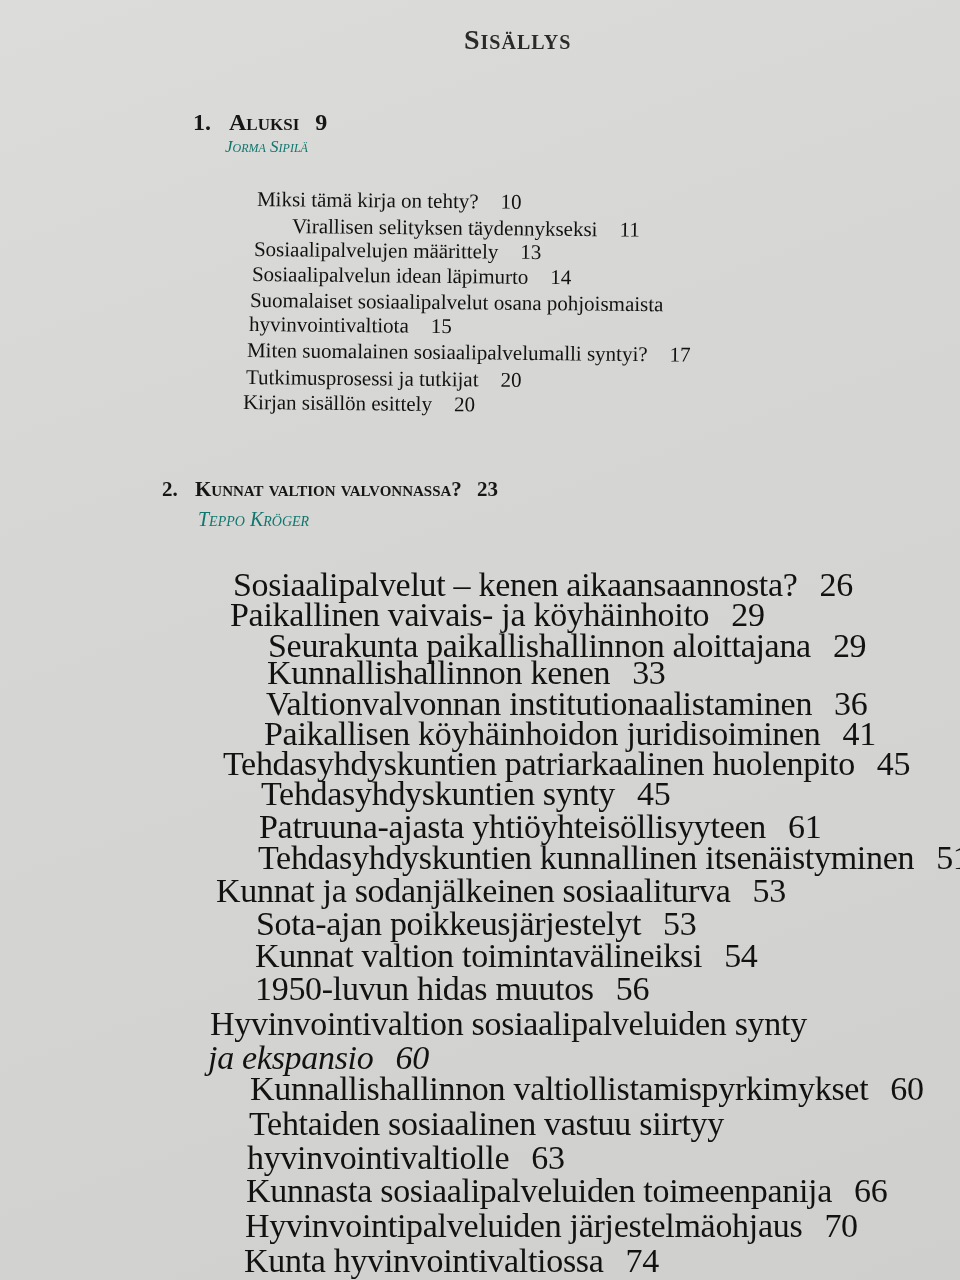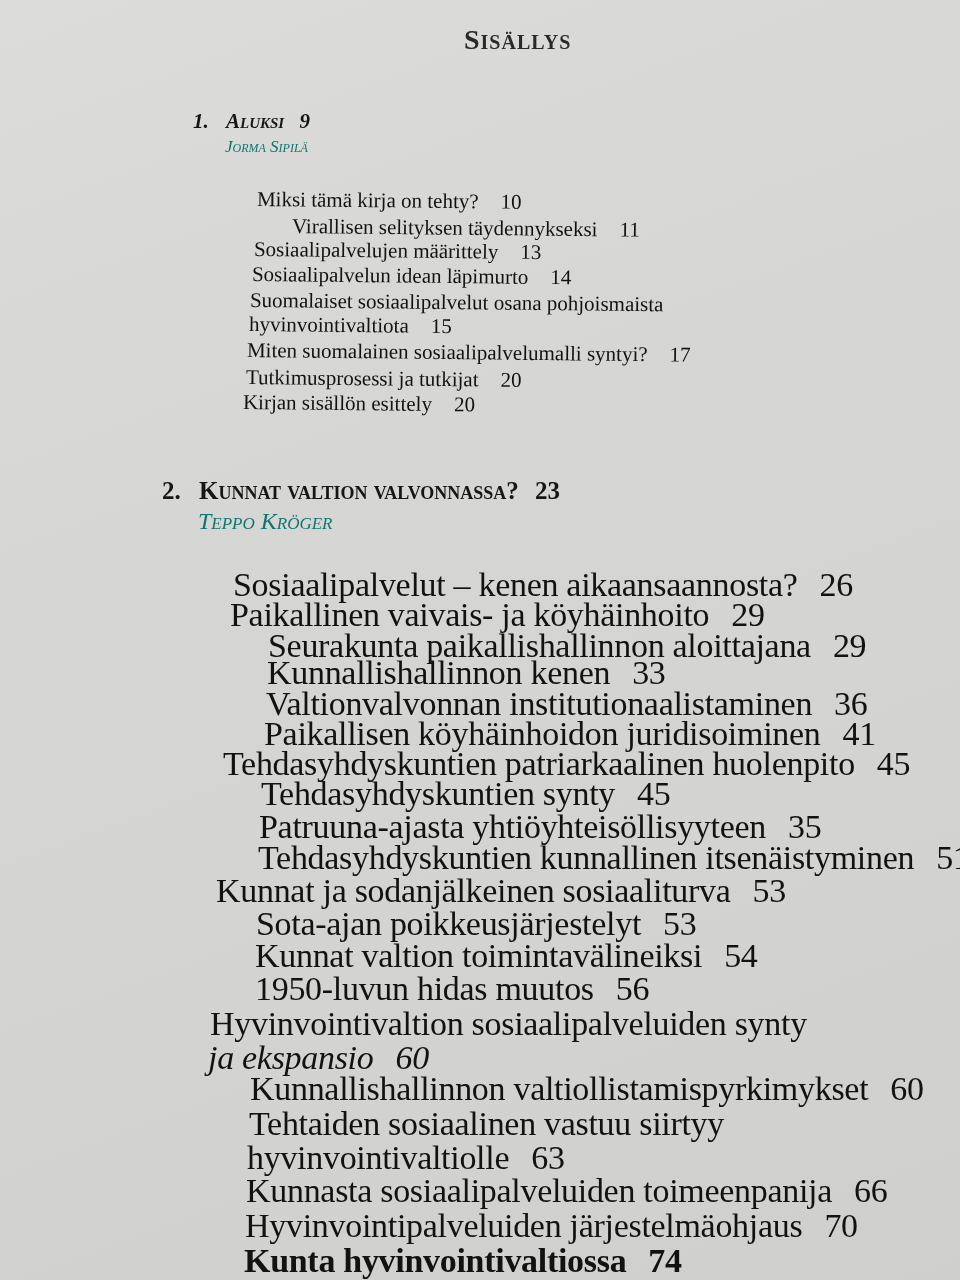--- a/index.html
+++ b/index.html
@@ -58,21 +58,21 @@
     .ch2 .entry { font-size: 34px; letter-spacing: -0.3px; }
   </style>
 </head>
 <body>
 
 <div class="page">
 
   <div class="title">Sisällys</div>
 
   <div class="ch1">
-    <div class="ch-head" style="left:193px; top:101px; font-size:21px;font-style:italic;">
+    <div class="ch-head" style="left:193px; top:101px; font-size:24px;">
       <span class="num">1.</span>
       <span style="margin-left:12px;">Aluksi</span>
       <span class="pg">9</span>
     </div>
     <div class="author" style="left:225px; top:129px; font-size:17px;">Jorma Sipilä</div>
 
     <div class="entry" style="left:257px; top:179px;">
       <span>Miksi tämä kirja on tehty?</span><span class="pg">10</span>
     </div>
     <div class="entry" style="left:292px; top:206px;">
@@ -95,26 +95,26 @@
     </div>
     <div class="entry" style="left:246px; top:357px;">
       <span>Tutkimusprosessi ja tutkijat</span><span class="pg">20</span>
     </div>
     <div class="entry" style="left:243px; top:382px;">
       <span>Kirjan sisällön esittely</span><span class="pg">20</span>
     </div>
   </div>
 
   <div class="ch2">
-    <div class="ch-head" style="left:162px; top:469px; font-size:25px;">
+    <div class="ch-head" style="left:162px; top:469px; font-size:21px;">
       <span class="num">2.</span>
       <span style="margin-left:12px;">Kunnat valtion valvonnassa?</span>
       <span class="pg">23</span>
     </div>
-    <div class="author" style="left:198px; top:500px; font-size:24px;">Teppo Kröger</div>
+    <div class="author" style="left:198px; top:500px; font-size:20px;">Teppo Kröger</div>
 
     <div class="entry" style="left:233px; top:558px;">
       <span>Sosiaalipalvelut – kenen aikaansaannosta?</span><span class="pg">26</span>
     </div>
     <div class="entry" style="left:230px; top:588px;">
       <span>Paikallinen vaivais- ja köyhäinhoito</span><span class="pg">29</span>
     </div>
     <div class="entry" style="left:268px; top:619px;">
       <span>Seurakunta paikallishallinnon aloittajana</span><span class="pg">29</span>
     </div>
@@ -127,21 +127,21 @@
     <div class="entry" style="left:264px; top:707px;">
       <span>Paikallisen köyhäinhoidon juridisoiminen</span><span class="pg">41</span>
     </div>
     <div class="entry" style="left:223px; top:737px;">
       <span>Tehdasyhdyskuntien patriarkaalinen huolenpito</span><span class="pg">45</span>
     </div>
     <div class="entry" style="left:261px; top:767px;">
       <span>Tehdasyhdyskuntien synty</span><span class="pg">45</span>
     </div>
     <div class="entry" style="left:259px; top:800px;">
-      <span>Patruuna-ajasta yhtiöyhteisöllisyyteen</span><span class="pg">35</span>
+      <span>Patruuna-ajasta yhtiöyhteisöllisyyteen</span><span class="pg">61</span>
     </div>
     <div class="entry" style="left:258px; top:831px;">
       <span>Tehdasyhdyskuntien kunnallinen itsenäistyminen</span><span class="pg">51</span>
     </div>
     <div class="entry" style="left:216px; top:864px;">
       <span>Kunnat ja sodanjälkeinen sosiaaliturva</span><span class="pg">53</span>
     </div>
     <div class="entry" style="left:256px; top:897px;">
       <span>Sota-ajan poikkeusjärjestelyt</span><span class="pg">53</span>
     </div>
@@ -165,18 +165,18 @@
     </div>
     <div class="entry" style="left:247px; top:1131px;">
       <span>hyvinvointivaltiolle</span><span class="pg">63</span>
     </div>
     <div class="entry" style="left:246px; top:1164px;text-align:right;">
       <span>Kunnasta sosiaalipalveluiden toimeenpanija</span><span class="pg">66</span>
     </div>
     <div class="entry" style="left:245px; top:1199px;">
       <span>Hyvinvointipalveluiden järjestelmäohjaus</span><span class="pg">70</span>
     </div>
-    <div class="entry" style="left:244px; top:1234px;font-weight:bold;">
+    <div class="entry" style="left:244px; top:1234px;">
       <span>Kunta hyvinvointivaltiossa</span><span class="pg">74</span>
     </div>
   </div>
 
 </div>
 
 </body></html>

